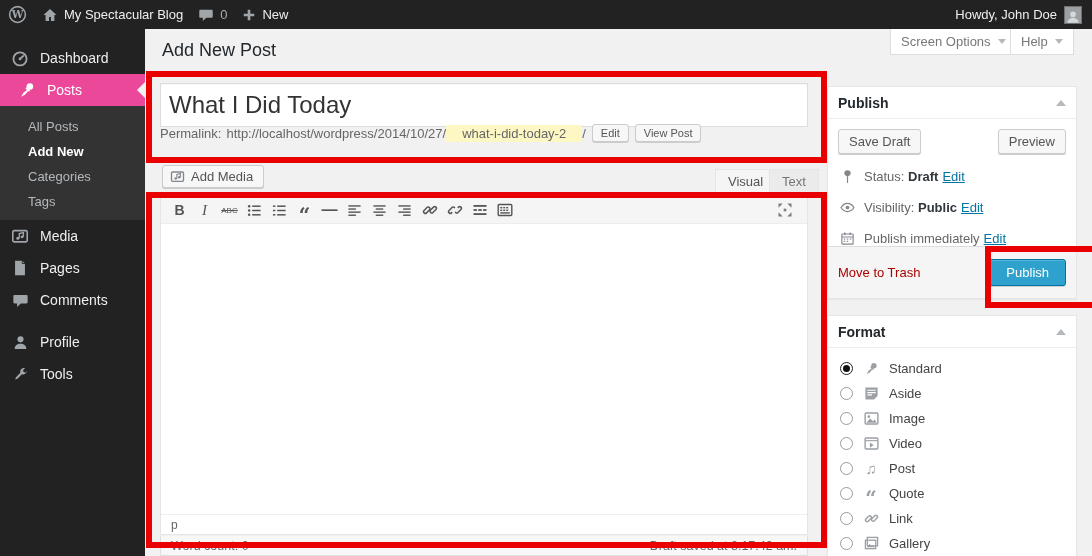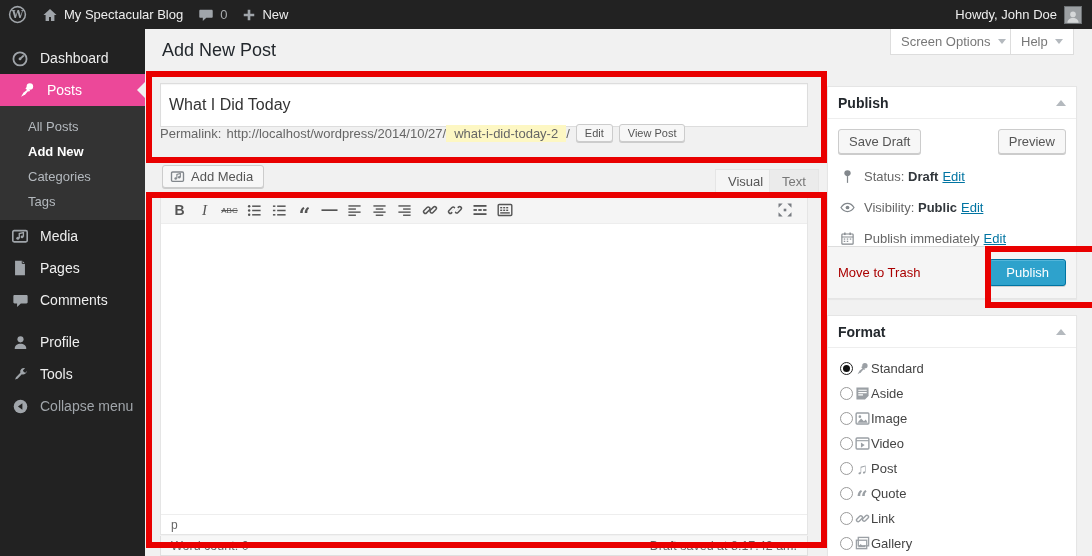--- a/index.html
+++ b/index.html
@@ -32,26 +32,26 @@
   .menu-item.collapse{color:#a0a5aa;}
 
   
   .page-title{position:absolute;left:162px;top:40px;margin:0;font-size:18px;font-weight:400;color:#23282d;}
   .top-tab{position:absolute;top:29px;background:#fff;border:1px solid #ddd;border-top:none;
            color:#777;font-size:13px;padding:5px 10px;display:flex;align-items:center;gap:7px;cursor:pointer;}
   .caret-down{width:0;height:0;border-left:4px solid transparent;border-right:4px solid transparent;border-top:5px solid #b4b9be;}
 
   
   .title-input{position:absolute;left:160px;top:83px;width:648px;height:44px;box-sizing:border-box;
-               border:1px solid #ddd;background:#fff;padding:2px 8px;font-size:16px;color:#333;
+               border:1px solid #ddd;background:#fff;padding:2px 8px;font-size:24px;color:#333;
                font-family:"Liberation Sans",sans-serif;box-shadow:inset 0 1px 1px rgba(0,0,0,.04);}
   .permalink-row{position:absolute;left:160px;top:122px;height:22px;display:flex;align-items:center;
                  font-size:13px;color:#666;gap:0;}
   .permalink-row .pl-label{margin-right:5px;}
-  .pl-slug{background:#fdf7c3;padding:1px 8px;color:#666;}
+  .pl-slug{background:#fdf7c3;padding:1px 16px;color:#666;}
   .mini-btn{margin-left:6px;background:#f7f7f7;border:1px solid #ccc;border-radius:3px;color:#555;
             font-size:11px;padding:2px 8px;cursor:pointer;white-space:nowrap;box-shadow:0 1px 0 #ccc;}
 
   
   .add-media-btn{position:absolute;left:162px;top:165px;display:flex;align-items:flex-start;gap:6px;
                  background:#f7f7f7;border:1px solid #ccc;border-radius:3px;color:#555;font-size:13px;
                  padding:3px 10px 3px 7px;cursor:pointer;box-shadow:0 1px 0 #ccc;}
   .editor-tab{position:absolute;top:169px;font-size:13px;padding:4px 12px 6px;cursor:pointer;}
   .editor-tab.visual{left:715px;background:#f5f5f5;border:1px solid #e5e5e5;border-bottom:none;color:#555;}
   .editor-tab.text{left:769px;background:#ebebeb;border:1px solid #e5e5e5;border-bottom:none;color:#777;}
@@ -95,21 +95,21 @@
   .misc-row b{color:#32373c;font-weight:bold;}
   a.edit-link{color:#0074a2;text-decoration:underline;cursor:pointer;margin-left:4px;}
   .pb-footer{position:absolute;left:0;right:0;bottom:0;height:52px;background:#f5f5f5;
              border-top:1px solid #ddd;display:flex;align-items:center;justify-content:space-between;
              padding:12px 10px;box-sizing:border-box;}
   .trash-link{color:#a00;font-size:13px;cursor:pointer;text-decoration:none;}
   .publish-btn{background:#2ea2cc;border:1px solid #0074a2;border-radius:3px;color:#fff;font-size:13px;
                padding:5px 16px;cursor:pointer;box-shadow:inset 0 1px 0 rgba(120,200,230,.5),0 1px 0 rgba(0,0,0,.15);}
   .format-box{top:315px;height:262px;}
   .fmt-body{padding:8px 12px;}
-  .fmt-row{height:25px;display:flex;align-items:center;font-size:13px;color:#444;}
+  .fmt-row{height:25px;display:flex;align-items:center;gap:9px;font-size:13px;color:#444;}
   .radio{width:11px;height:11px;border:1px solid #9b9b9b;border-radius:50%;background:#fff;position:relative;flex:0 0 auto;cursor:pointer;}
   .radio.checked{border-color:#222;}
   .radio.checked::after{content:"";position:absolute;left:2px;top:2px;right:2px;bottom:2px;background:#111;border-radius:50%;}
   .fmt-icon{width:18px;display:flex;justify-content:center;color:#9ba0a5;}
   .fmt-icon.txt{font-size:15px;color:#9ba0a5;line-height:14px;}
   .fmt-icon.quote-glyph{font-family:"DejaVu Serif",serif;font-weight:bold;font-size:20px;line-height:6px;padding-top:8px;}
 
   
   .annotation{position:absolute;border:6px solid #e90000;pointer-events:none;z-index:60;}
 </style>
@@ -230,29 +230,20 @@
       </span>
       <span>Profile</span>
     </div>
     <div class="menu-item">
       <span class="mi-icon">
         <svg width="17" height="17" viewBox="0 0 20 20" fill="currentColor">
             <path d="M17.4 5.6a4.4 4.4 0 0 1-5.8 4.2l-5.1 5.1-2.9 1.1 1.1-2.9 5.1-5.1a4.4 4.4 0 0 1 5.6-5.5L12.9 5l.9 2.1 2.1.9z"></path>
           </svg>
       </span>
       <span>Tools</span>
-    </div>
-    <div class="menu-item collapse">
-      <span class="mi-icon">
-        <svg width="17" height="17" viewBox="0 0 20 20">
-            <circle cx="10" cy="10" r="8" fill="currentColor"></circle>
-            <path d="M12.2 6.2 7 10l5.2 3.8z" fill="#222"></path>
-          </svg>
-      </span>
-      <span>Collapse menu</span>
     </div>
   </div>
 
   <h1 class="page-title">Add New Post</h1>
   <div class="top-tab" style="left:890px;">
     <span>Screen Options</span>
     <span class="caret-down"></span>
   </div>
   <div class="top-tab" style="left:1010px;">
     <span>Help</span>

